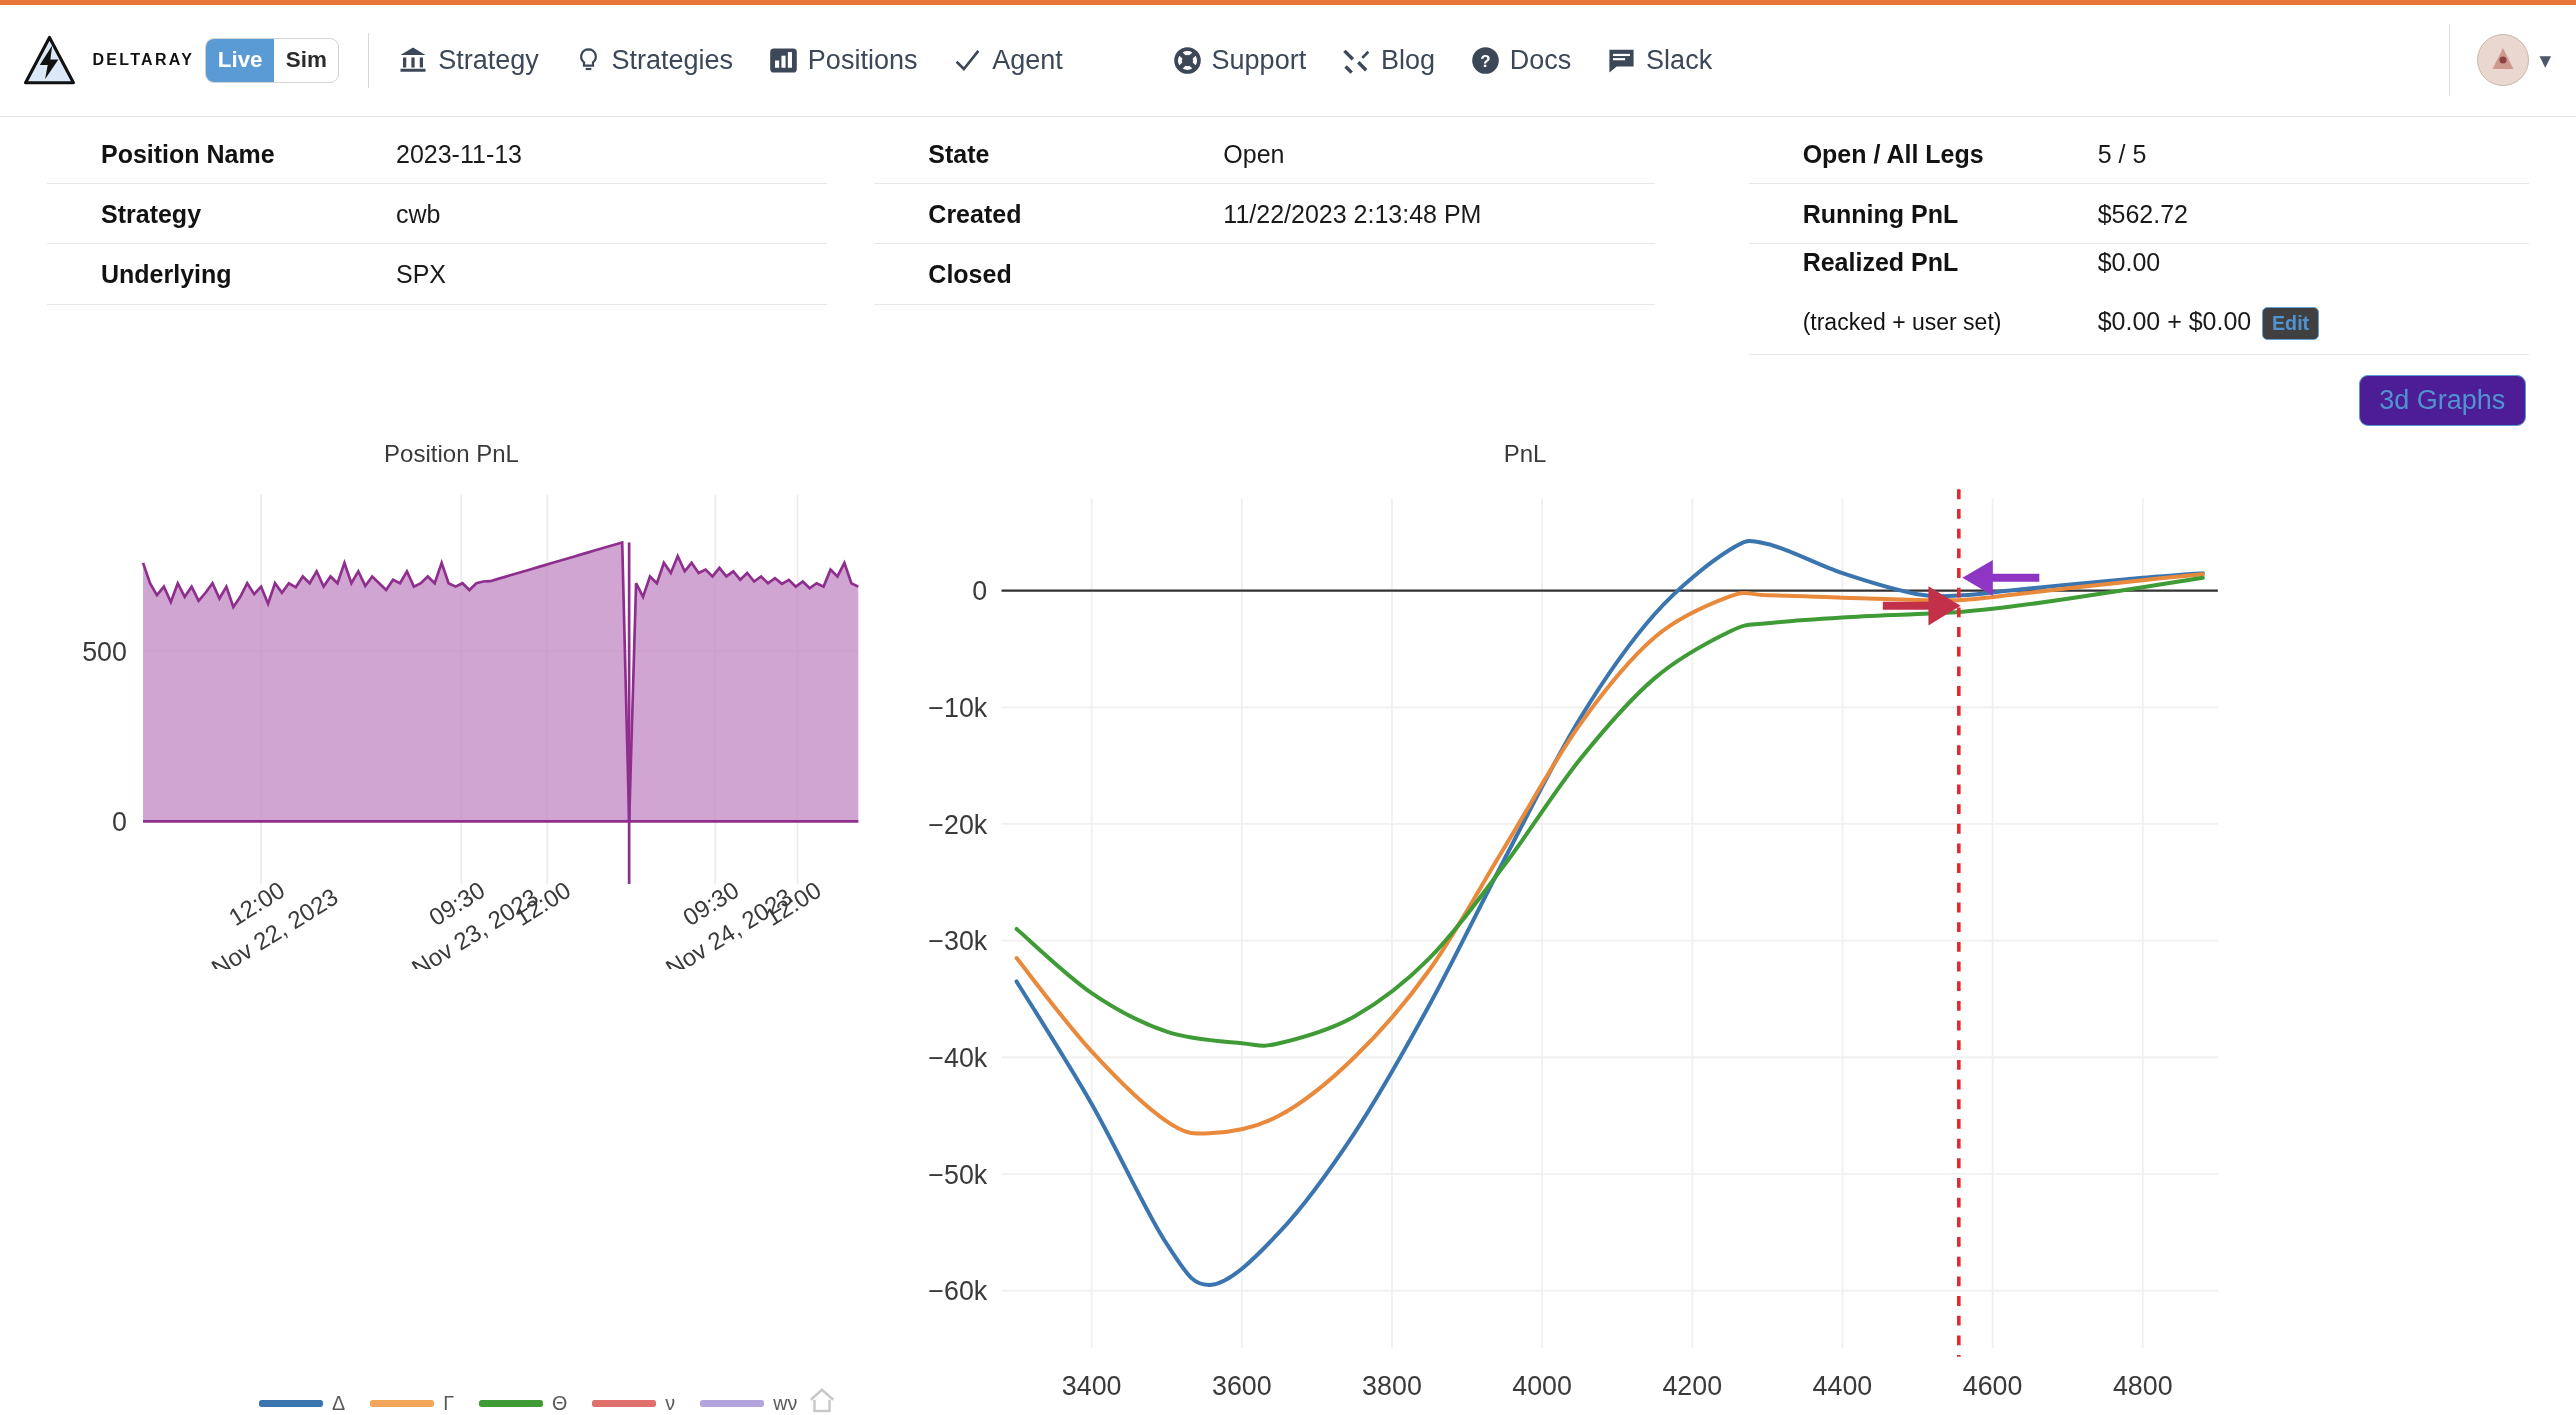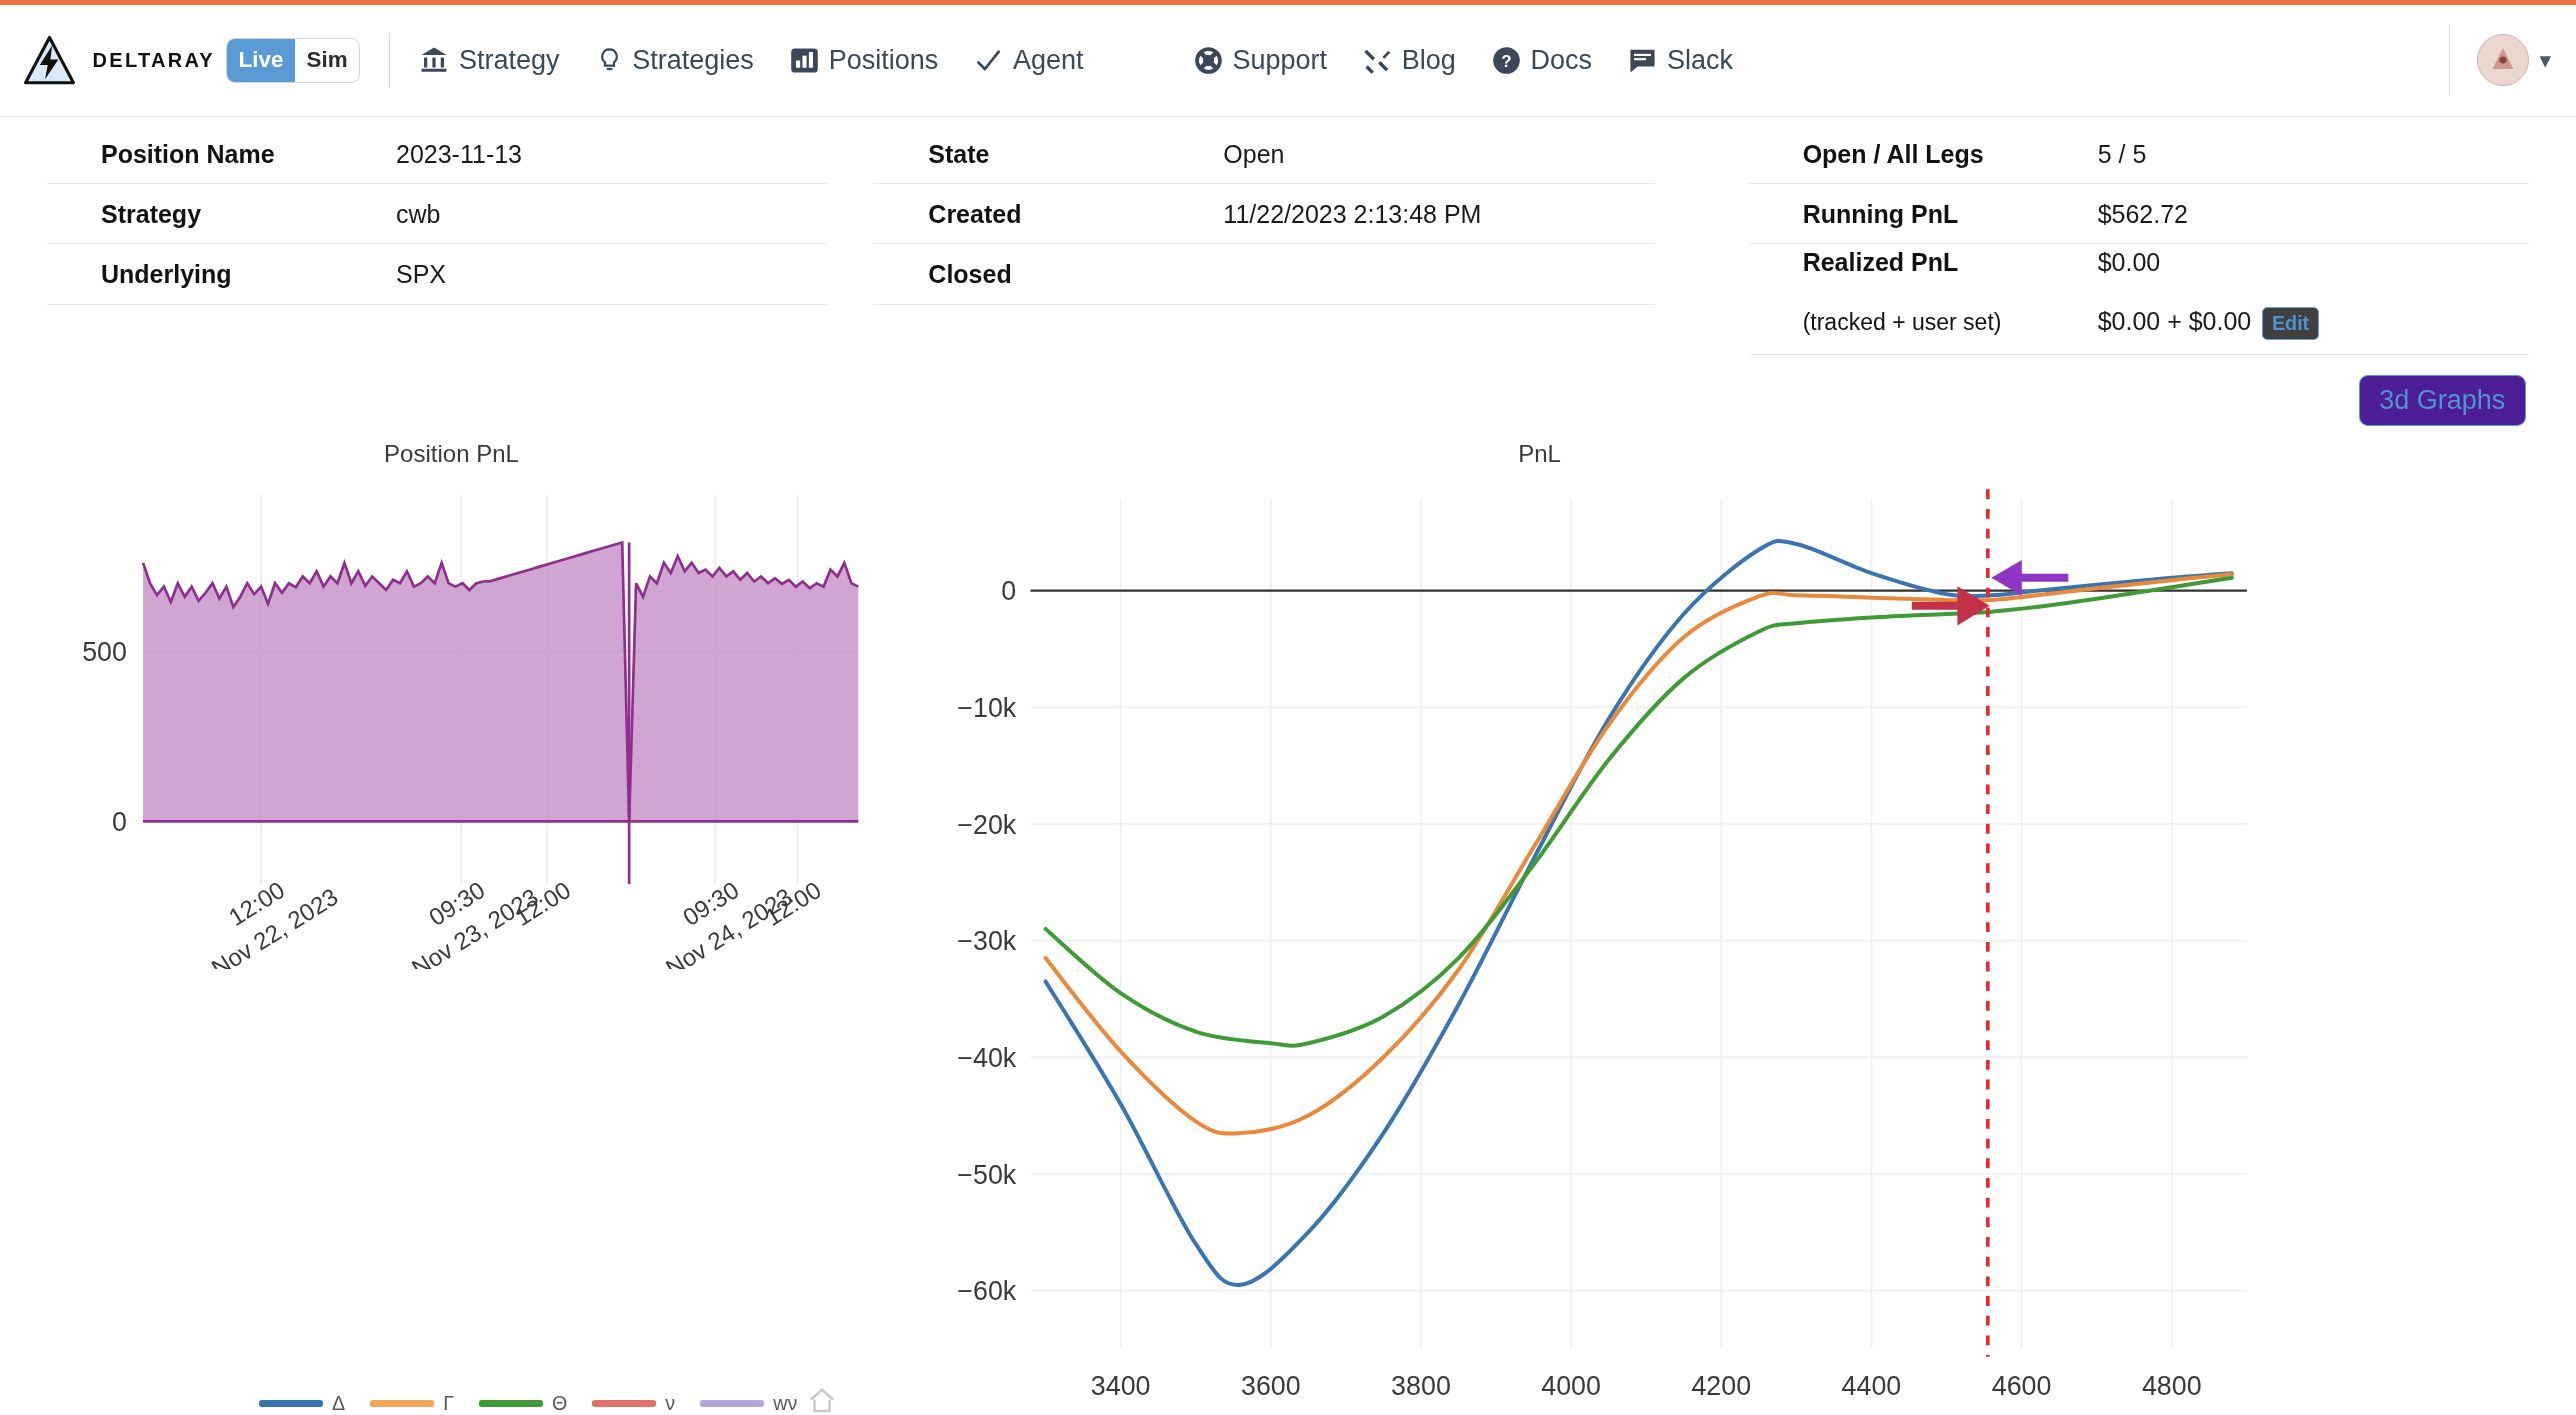--- a/index.html
+++ b/index.html
@@ -15,21 +15,21 @@
   .nav {
     height: 112px; width: 100%;
     display: flex; align-items: center;
     border-bottom: 0.9px solid #e3e3e3;
     padding: 0 25px 0 21.5px;
     position: relative;
   }
   .brand { display: flex; align-items: center; gap: 16px; }
   .logo-wrap { width: 55px; height: 55px; display:block; }
   .brand-name {
-    font-size: 20px; font-weight: 700; letter-spacing: 2.3px;
+    font-size: 16px; font-weight: 700; letter-spacing: 2.3px;
     color: #111; font-family: "Liberation Sans", sans-serif;
   }
   .livesim {
     display: flex; border: 0.9px solid #d5d5d5; border-radius: 9px;
     overflow: hidden; margin-left: 11px; height: 45px;
   }
   .livesim div {
     font-size: 22.4px; font-weight: 700; padding: 0 11.6px;
     display: flex; align-items: center; color: #2b2b2b;
   }
@@ -80,21 +80,21 @@
   }
 
   
   .btn-3d-wrap { display: flex; justify-content: flex-end; padding-right: 50px; margin-top: 19.7px; }
   .btn-3d {
     border: 0.9px solid #5b9bd5; color: #4f93d2; background: #4c1d95;
     border-radius: 9px; font-size: 27px; padding: 9px 19.7px; cursor: pointer;
   }
 
   
-  .charts { display: flex; width: 100%; margin-top: 5.4px; position: relative; gap: 29px; }
+  .charts { display: flex; width: 100%; margin-top: 5.4px; position: relative; }
   .left-col { width: 903px; flex: none; position: relative; }
   .right-col { flex: 1; position: relative; }
   .chart-title {
     text-align: center; font-size: 24px; color: #3a3a3a; margin-top: 9px;
   }
   .chart-title.pnl { margin-left: -429px; }
   svg { display: block; }
   .greeks-legend {
     display: flex; align-items: center; gap: 0px;
     position: absolute; left: 259px; top: 961px;

